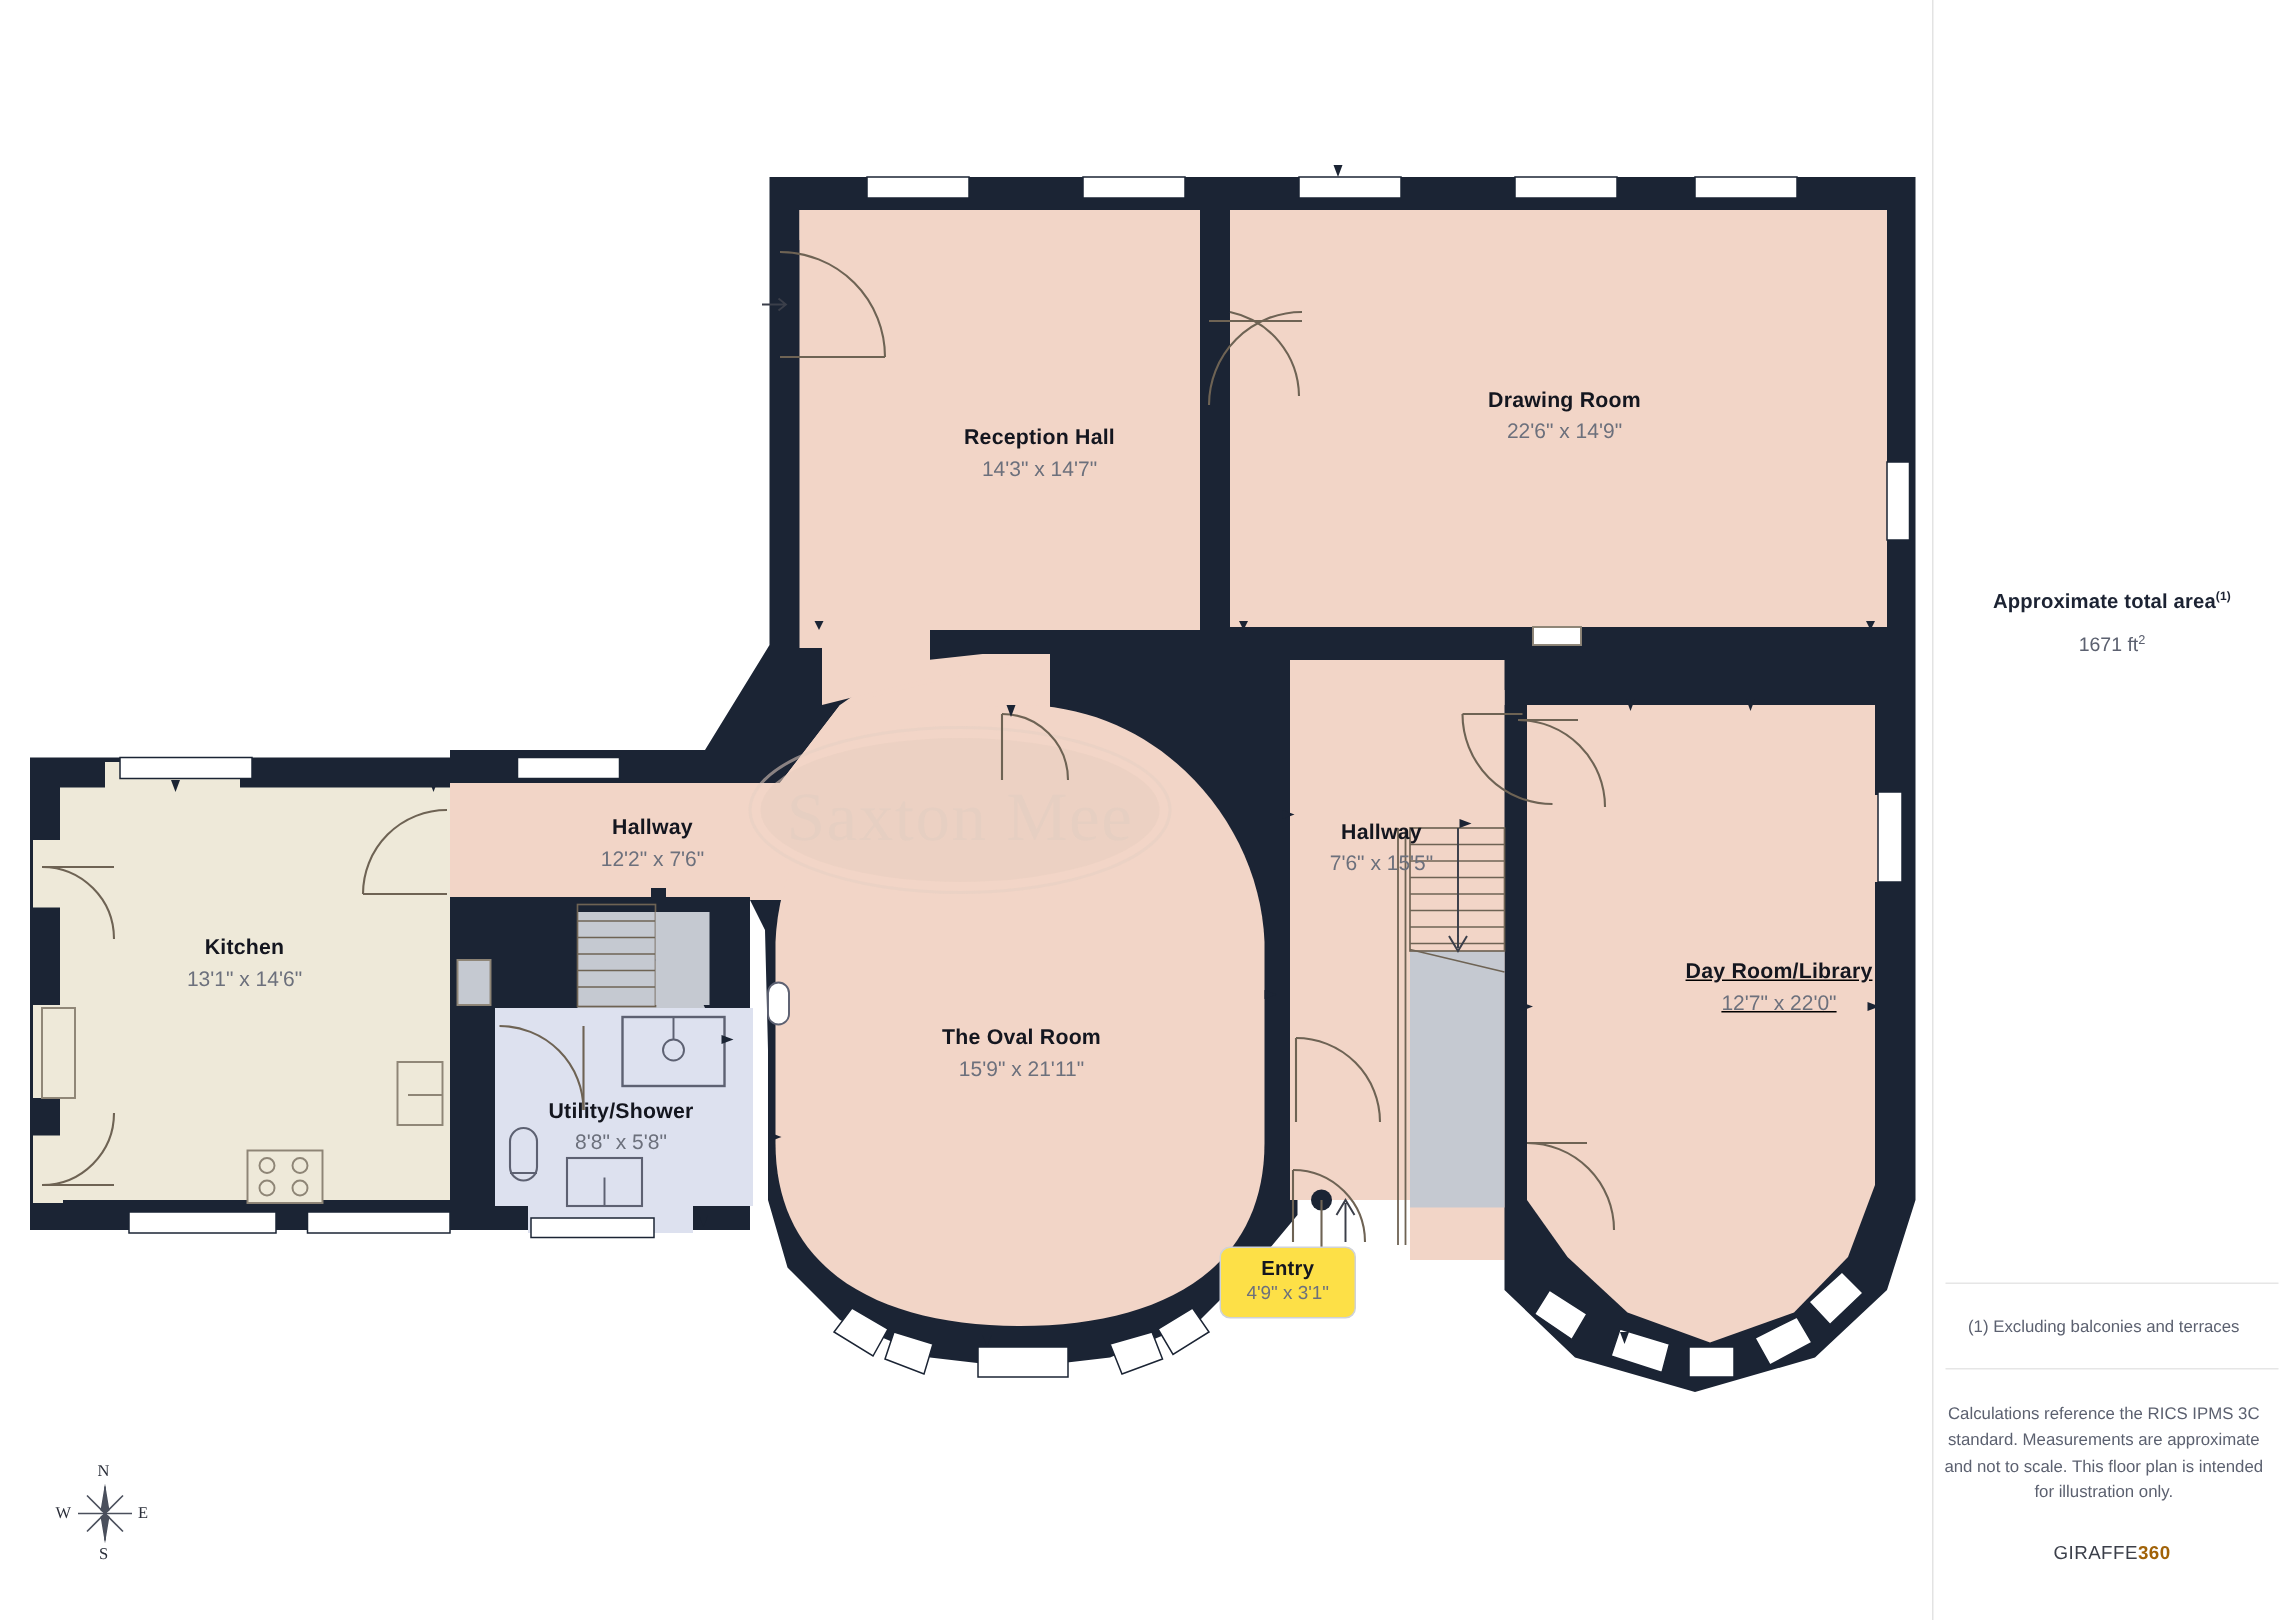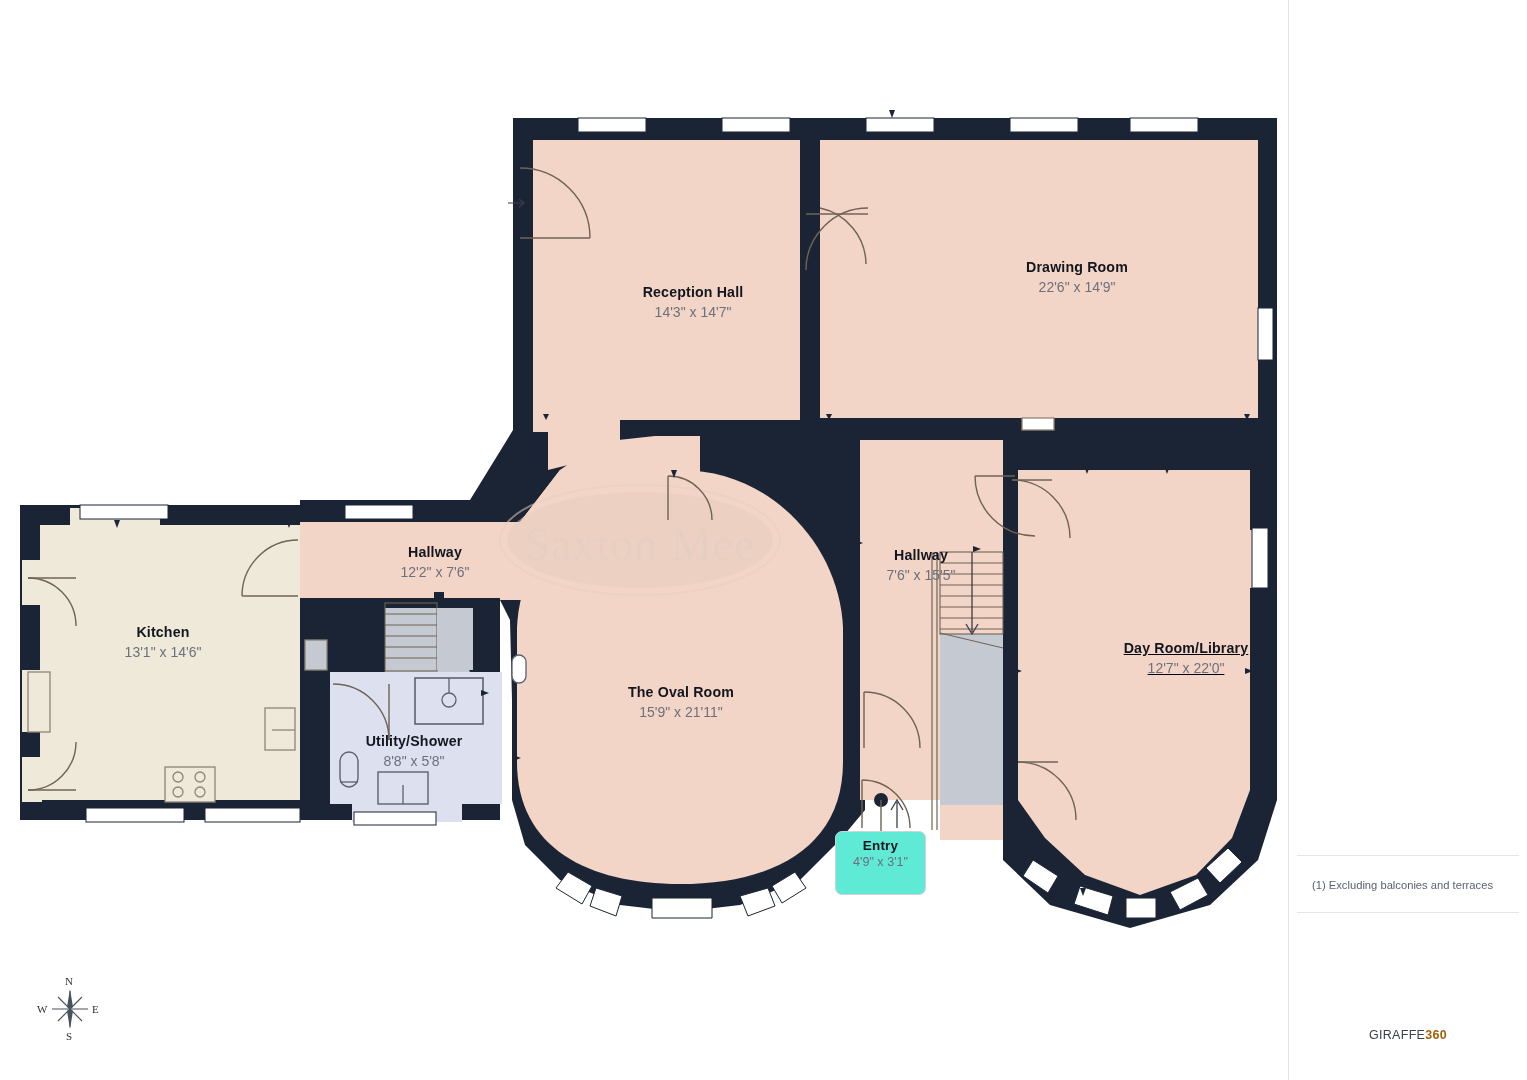--- a/index.html
+++ b/index.html
@@ -138,25 +138,25 @@
     letter-spacing: .15px;
   }
   .room-dims {
     font-size: 14px;
     color: #6c707c;
     margin-top: 4px;
   }
   
   .entry-callout {
     position: absolute;
-    left: 835px;
+    left: 813px;
     top: 831px;
     width: 91px;
-    height: 64px;
-    background: #5eead4;
+    height: 48px;
+    background: #fde047;
     border: 1px solid #cfd2d8;
     border-radius: 7px;
     text-align: center;
     box-sizing: border-box;
     padding-top: 6px;
   }
   .entry-callout .room-name { font-size: 13.5px; }
   .entry-callout .room-dims { font-size: 12.6px; margin-top: 2px; }
 
   .watermark-text {
@@ -425,21 +425,21 @@
 
   </svg>
 
   <div class="watermark-text">Saxton Mee</div>
 
   <div class="room-label" style="left:693px; top:284px;">
     <div class="room-name">Reception Hall</div>
     <div class="room-dims">14'3" x 14'7"</div>
   </div>
 
-  <div class="room-label" style="left:1043px; top:259px;margin-left:34px;">
+  <div class="room-label" style="left:1043px; top:259px;">
     <div class="room-name">Drawing Room</div>
     <div class="room-dims">22'6" x 14'9"</div>
   </div>
 
   <div class="room-label" style="left:435px; top:544px;">
     <div class="room-name">Hallway</div>
     <div class="room-dims">12'2" x 7'6"</div>
   </div>
 
   <div class="room-label" style="left:921px; top:547px;">
@@ -485,21 +485,26 @@
     </svg>
     <span class="compass-letter c-n">N</span>
     <span class="compass-letter c-s">S</span>
     <span class="compass-letter c-w">W</span>
     <span class="compass-letter c-e">E</span>
   </div>
 
 
   <div class="side-panel">
 
+    <div class="panel-area-block">
+      <div class="panel-area-title"><span>Approximate total area</span><sup>(1)</sup></div>
+      <div class="panel-area-value"><span>1671 ft</span><sup>2</sup></div>
+    </div>
 
     <div class="panel-divider" style="top:855px;"></div>
     <div class="panel-note panel-note-1">(1) Excluding balconies and terraces</div>
     <div class="panel-divider" style="top:912px;"></div>
+    <div class="panel-note panel-note-2">Calculations reference the RICS IPMS 3C standard. Measurements are approximate and not to scale. This floor plan is intended for illustration only.</div>
 
     <div class="panel-brand"><span class="light">GIRAFFE</span><b>360</b></div>
   </div>
 
 </div>
 
 </body></html>

